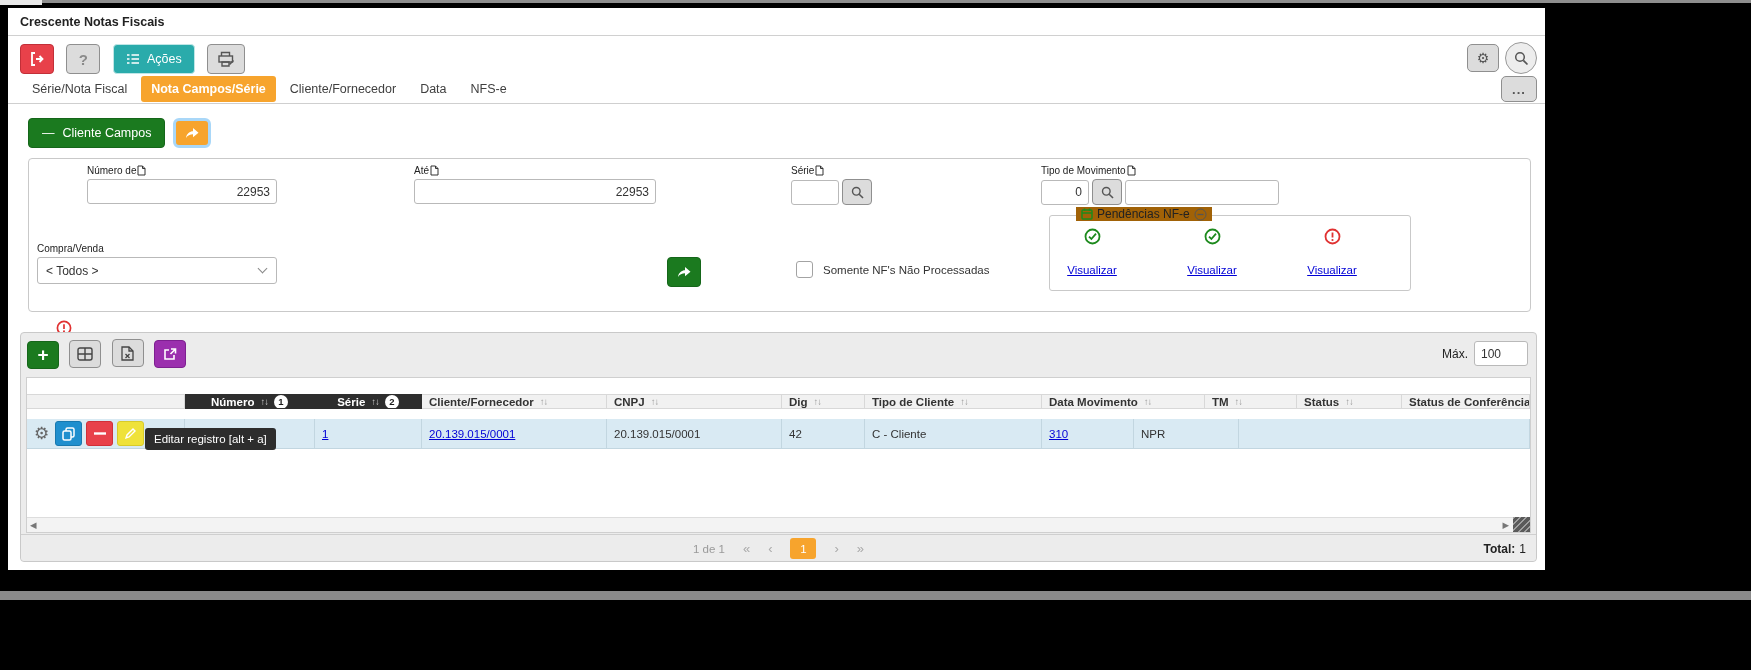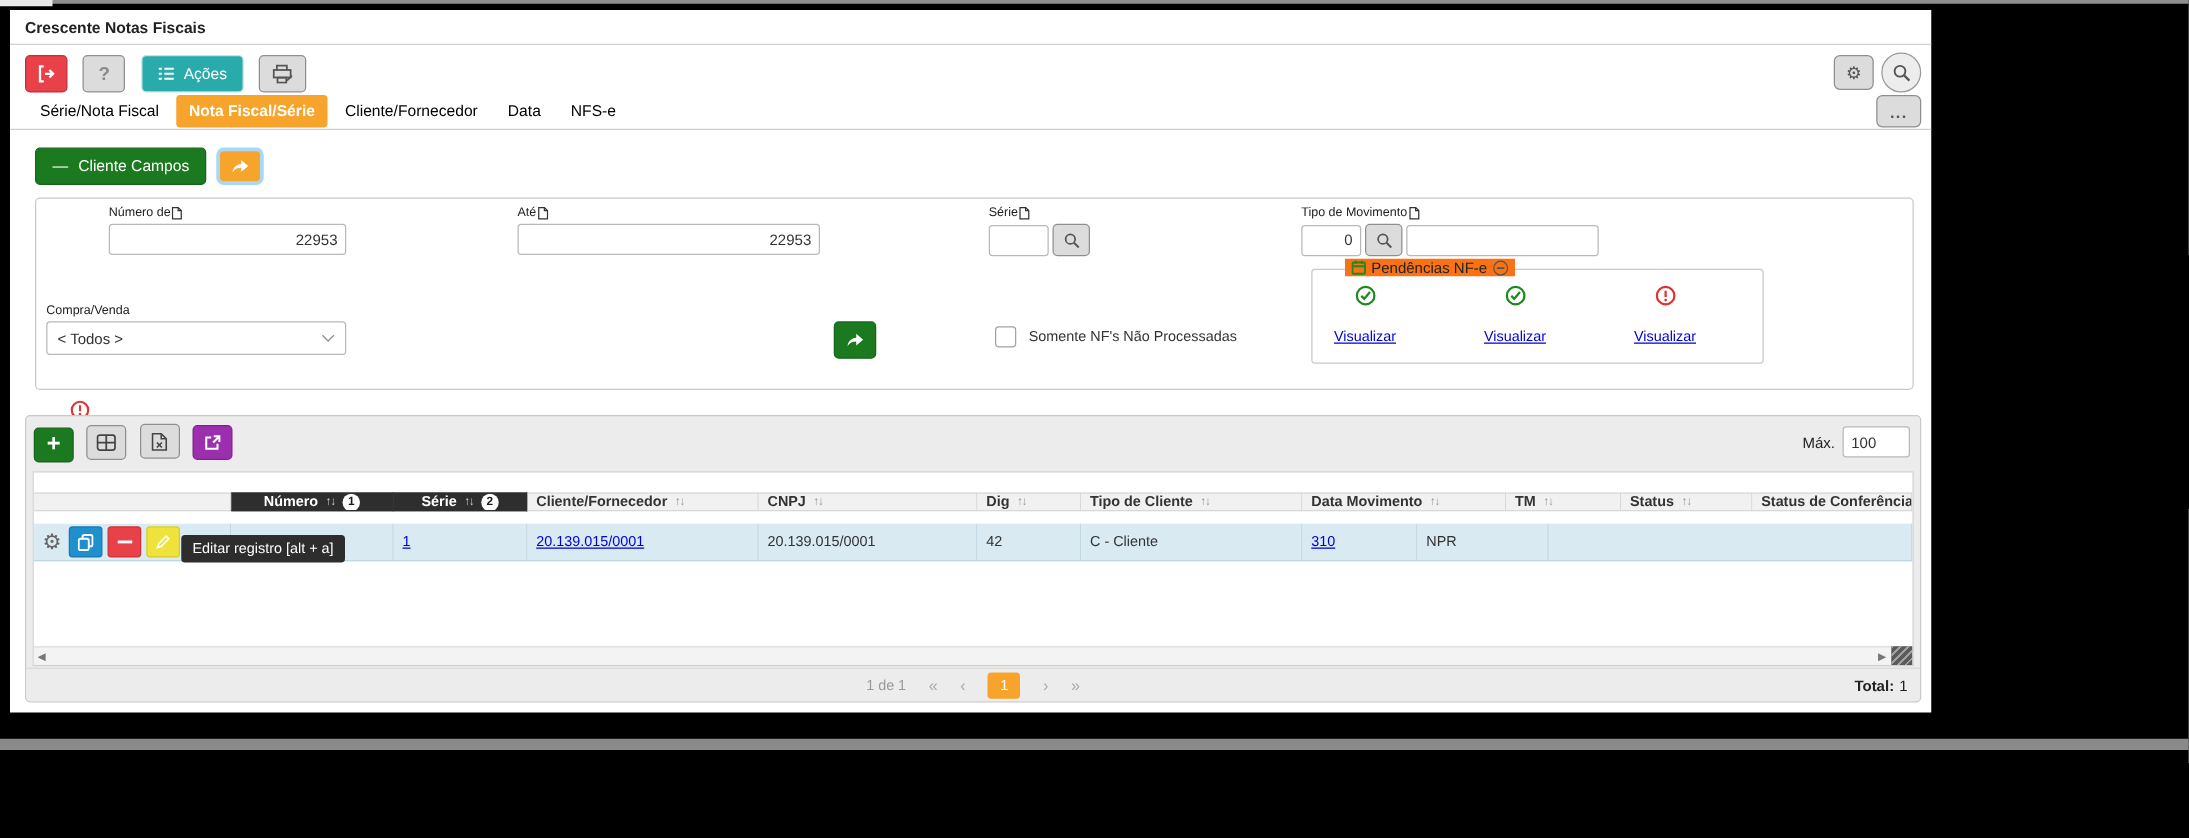--- a/index.html
+++ b/index.html
@@ -24,21 +24,21 @@
   .btn-acoes { padding:0 12px; background:#2AABAB; border:1px solid #bfe6e6; color:#fff; font-size:12.5px; gap:7px; }
   .btn-print { width:38px; background:#dcdcdc; border:1px solid #8f8f8f; }
   .btn-gear  { position:absolute; right:46px; top:8px; width:32px; height:28px; background:#dcdcdc;
                border:1px solid #8f8f8f; border-radius:5px; font-size:14px; color:#555;
                display:flex; align-items:center; justify-content:center; }
   .btn-search-round { position:absolute; right:8px; top:6px; width:32px; height:32px; border-radius:50%;
                background:#ededed; border:1px solid #999; display:flex; align-items:center; justify-content:center; }
 
   .tabs-row { position:relative; height:30px; border-bottom:1px solid #cfcfcf; padding-left:14px;
               display:flex; align-items:center; gap:4px; }
-  .tab { padding:6px 10px; font-size:12.5px; color:#000000; cursor:pointer; white-space:nowrap; }
+  .tab { padding:6px 10px; font-size:12.5px; color:#404040; cursor:pointer; white-space:nowrap; }
   .tab.active { background:#F7A42D; color:#fff; font-weight:bold; border-radius:3px; }
   .btn-more { position:absolute; right:8px; top:2px; width:36px; height:26px; background:#dcdcdc;
               border:1px solid #8f8f8f; border-radius:5px; font-size:13px; color:#555; letter-spacing:1px;
               display:flex; align-items:center; justify-content:center; font-weight:bold; }
 
   .actions-row { margin:14px 0 0 20px; display:flex; gap:8px; height:30px; }
   .btn-ocultar { padding:0 13px; background:#1B7A1F; border:1px solid #15661a; border-radius:4px; color:#fff;
                  font-size:12.5px; display:inline-flex; gap:8px; align-items:center; cursor:pointer; }
   .btn-orange-arrow { width:38px; height:30px; background:#F7A42D; border:3px solid #A9D7F8; border-radius:6px;
                  display:inline-flex; align-items:center; justify-content:center; cursor:pointer; }
@@ -52,21 +52,21 @@
   .input.right { text-align:right; }
   .inline { display:flex; align-items:center; gap:3px; }
   .btn-lens { width:30px; height:26px; background:#dcdcdc; border:1px solid #8f8f8f; border-radius:4px;
               display:inline-flex; align-items:center; justify-content:center; cursor:pointer; }
   .f-numero { left:58px;  top:6px; }
   .f-ate    { left:385px; top:6px; }
   .f-serie  { left:762px; top:6px; }
   .f-tipomov{ left:1012px; top:6px; }
   .fieldset { position:absolute; left:1020px; top:56px; width:362px; height:76px;
               border:1px solid #c9c9c9; border-radius:3px; }
-  .fieldset-legend { position:absolute; top:-9px; left:26px; background:#f97316; padding:0 5px; font-size:12px;
+  .fieldset-legend { position:absolute; top:-9px; left:26px; background:#a16207; padding:0 5px; font-size:12px;
               display:flex; align-items:center; gap:4px; }
   .pend-item { position:absolute; top:12px; width:72px; text-align:center; }
   .pend-item .lnk { display:inline-block; margin-top:19px; }
   .lnk { color:#0000D6; text-decoration:underline; font-size:11.5px; cursor:pointer; }
   .f-compra { left:8px;   top:84px; }
   .f-ordem  { left:385px; top:84px; }
   .select { width:240px; height:27px; border:1px solid #b9b9b9; border-radius:3px; display:flex; align-items:center;
             justify-content:space-between; padding:0 10px 0 8px; font-size:12px; color:#333; cursor:pointer; background:#fff; }
   .chev { width:7px; height:7px; border-right:1.6px solid #888; border-bottom:1.6px solid #888;
           transform:rotate(45deg); margin-top:-4px; }
@@ -184,21 +184,21 @@
         <svg width="15" height="15" viewBox="0 0 15 15">
             <circle cx="6" cy="6" r="4.3" stroke="#555" fill="none" stroke-width="1.5"></circle>
             <path d="M9.3 9.3 L13.5 13.5" stroke="#555" stroke-width="1.7"></path>
           </svg>
       </span>
     </div>
   </div>
 
   <div class="tabs-row">
     <div class="tab">Série/Nota Fiscal</div>
-    <div class="tab active">Nota Fiscal/Série</div>
+    <div class="tab active">Nota Campos/Série</div>
     <div class="tab">Cliente/Fornecedor</div>
     <div class="tab">Data</div>
     <div class="tab">NFS-e</div>
     <div class="btn-more">
       <span>...</span>
     </div>
   </div>
 
   <div class="actions-row">
     <div class="btn-ocultar">

